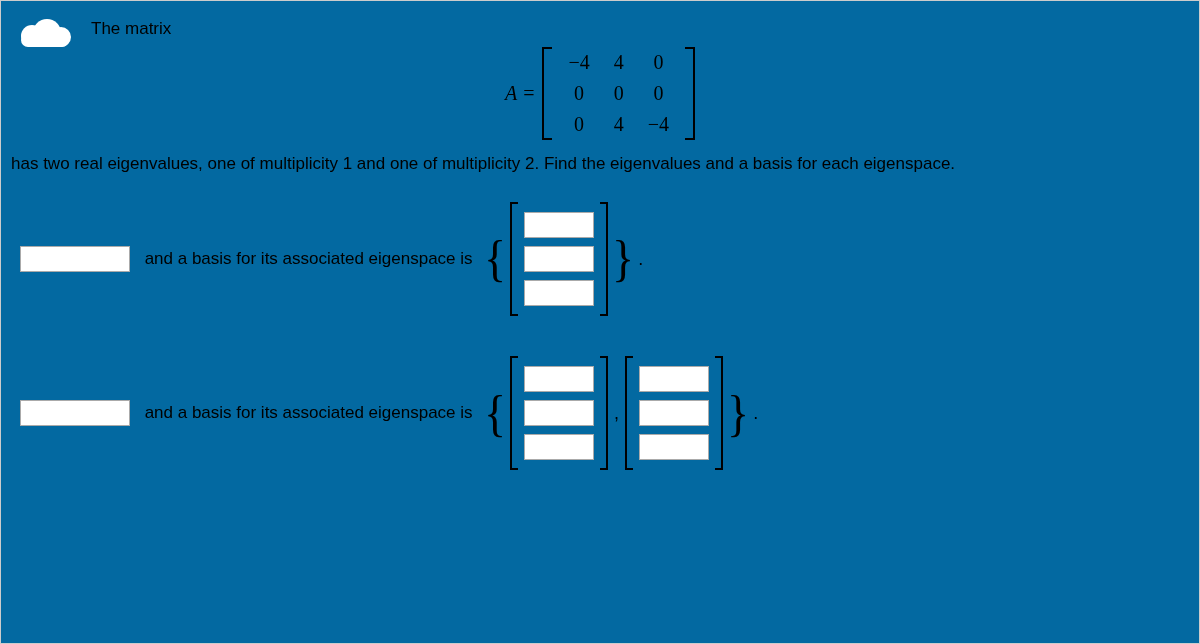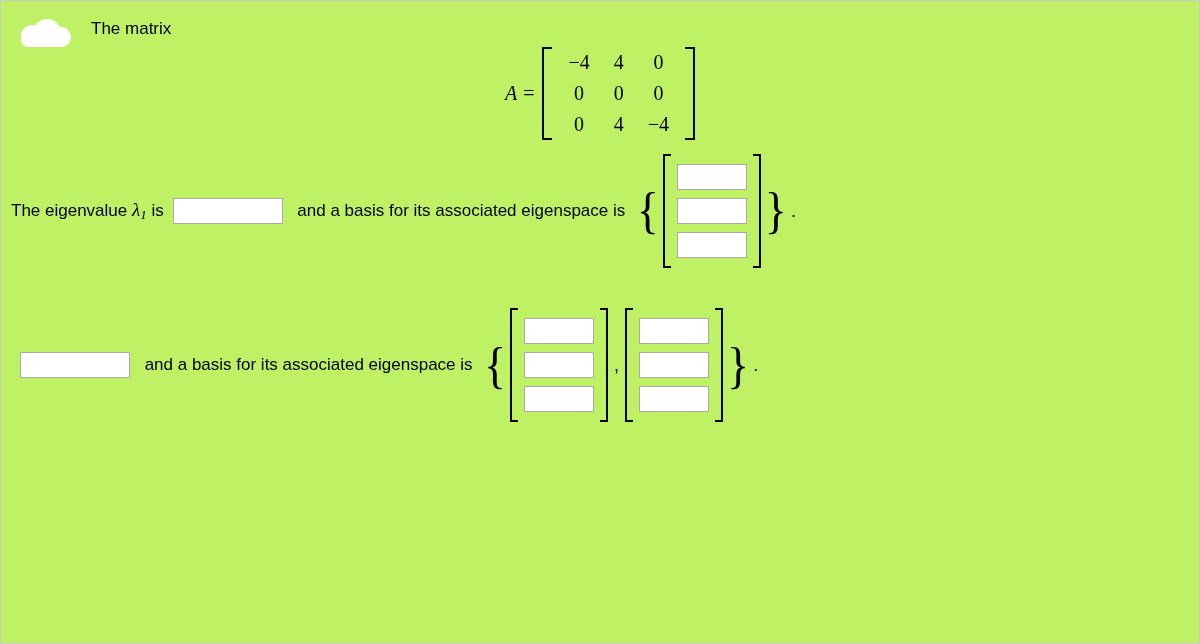--- a/index.html
+++ b/index.html
@@ -7,21 +7,21 @@
     margin: 0;
     padding: 0;
     font-family: Arial, Helvetica, sans-serif;
     font-size: 17px;
     background: #fff;
     color: #000;
   }
   .page {
     width: 1200px;
     height: 644px;
-    background: #bef264;
+    background: #0369a1;
     border: 1px solid #ccc;
     position: relative;
     padding: 18px 10px 10px 10px;
   }
   .cloud {
     position: absolute;
     left: 18px;
     top: 18px;
     width: 55px;
     height: 28px;
@@ -116,25 +116,23 @@
       <tr>
             <td>0</td>
             <td>4</td>
             <td>−4</td>
           </tr>
     </tbody>
       </table>
     <span class="bracket-r"></span>
   </div>
 
+  <div class="prompt-line">has two real eigenvalues, one of multiplicity 1 and one of multiplicity 2. Find the eigenvalues and a basis for each eigenspace.</div>
 
   <div class="answer-row">
-    <span class="label">
-      <span>The eigenvalue </span><span class="math-i"><span>λ</span><span class="sub">1</span></span><span> is</span>
-    </span>
     &nbsp;&nbsp;
     <input class="blank w110" style="">
     &nbsp;&nbsp;&nbsp;
     <span class="label">and a basis for its associated eigenspace is</span>
     &nbsp;&nbsp;
     <div class="set-wrap">
       <span class="brace">{</span>
       <div class="vec">
         <span class="bracket-l"></span>
         <div class="vec-cells">

